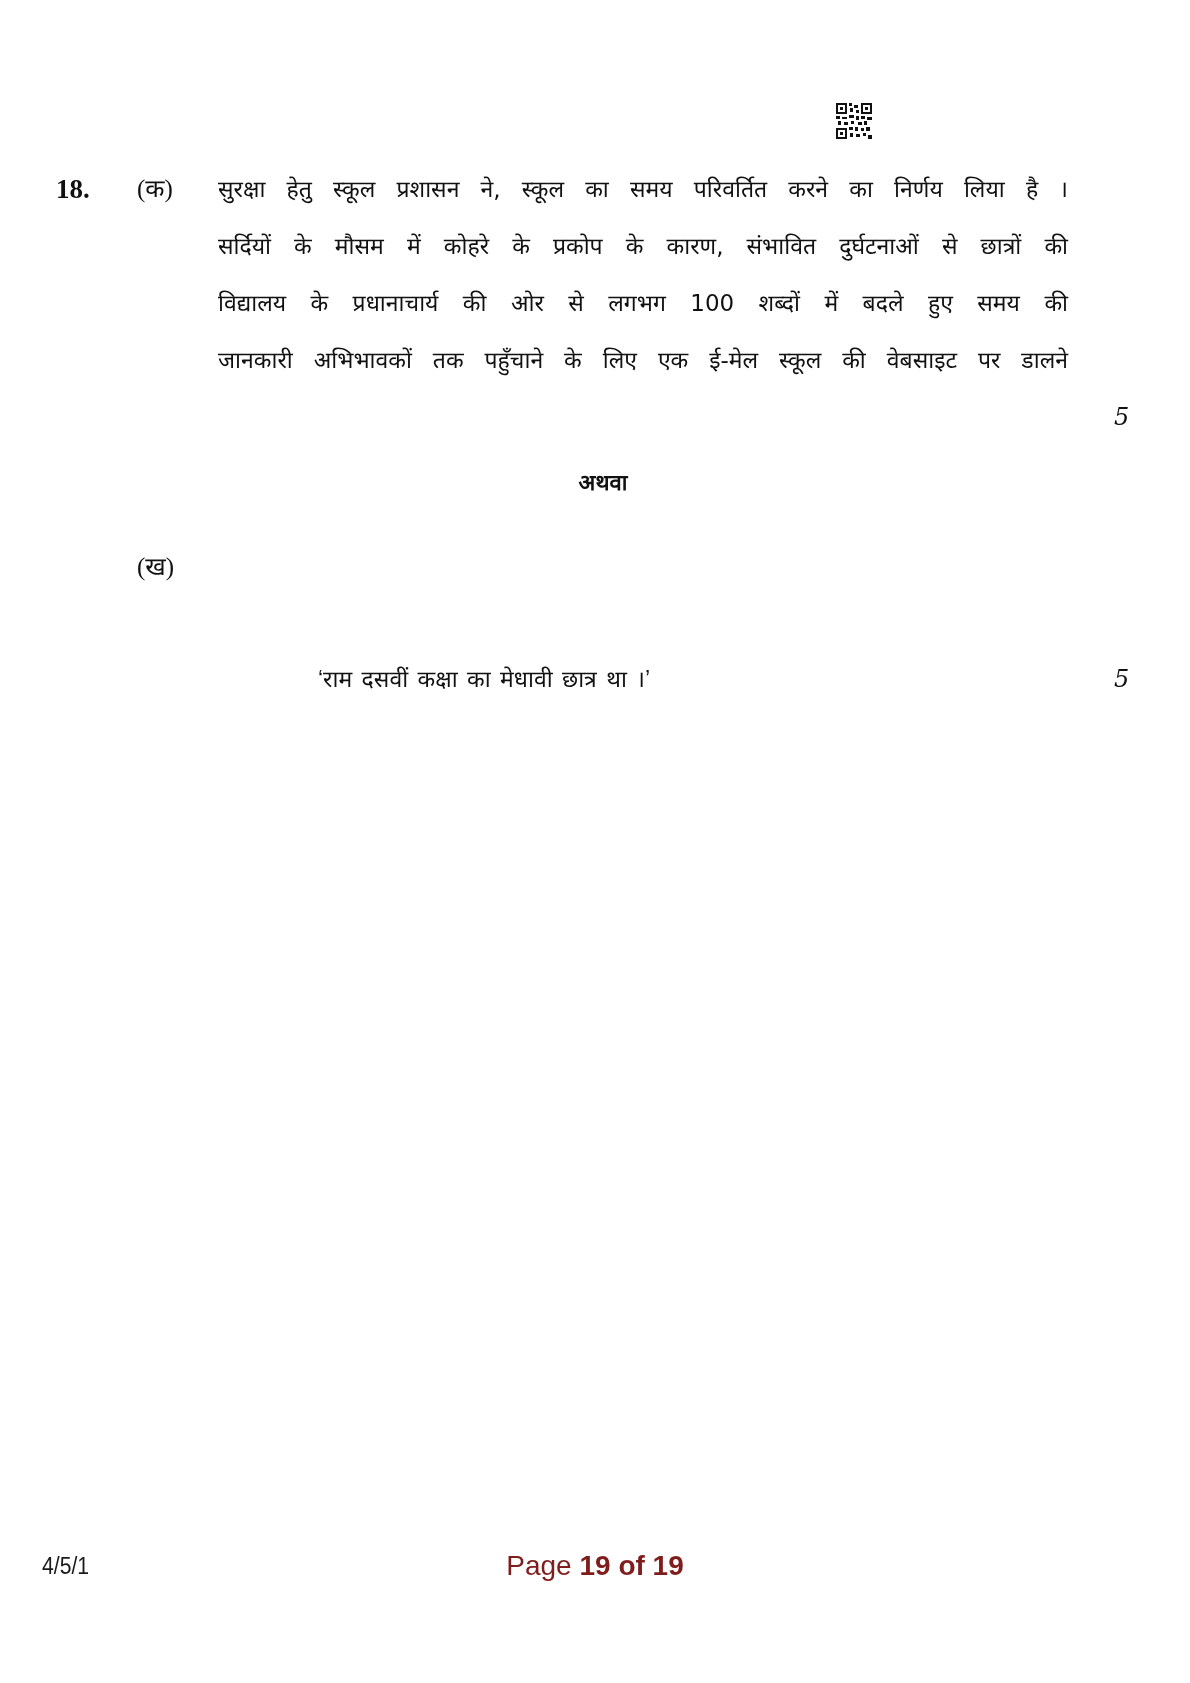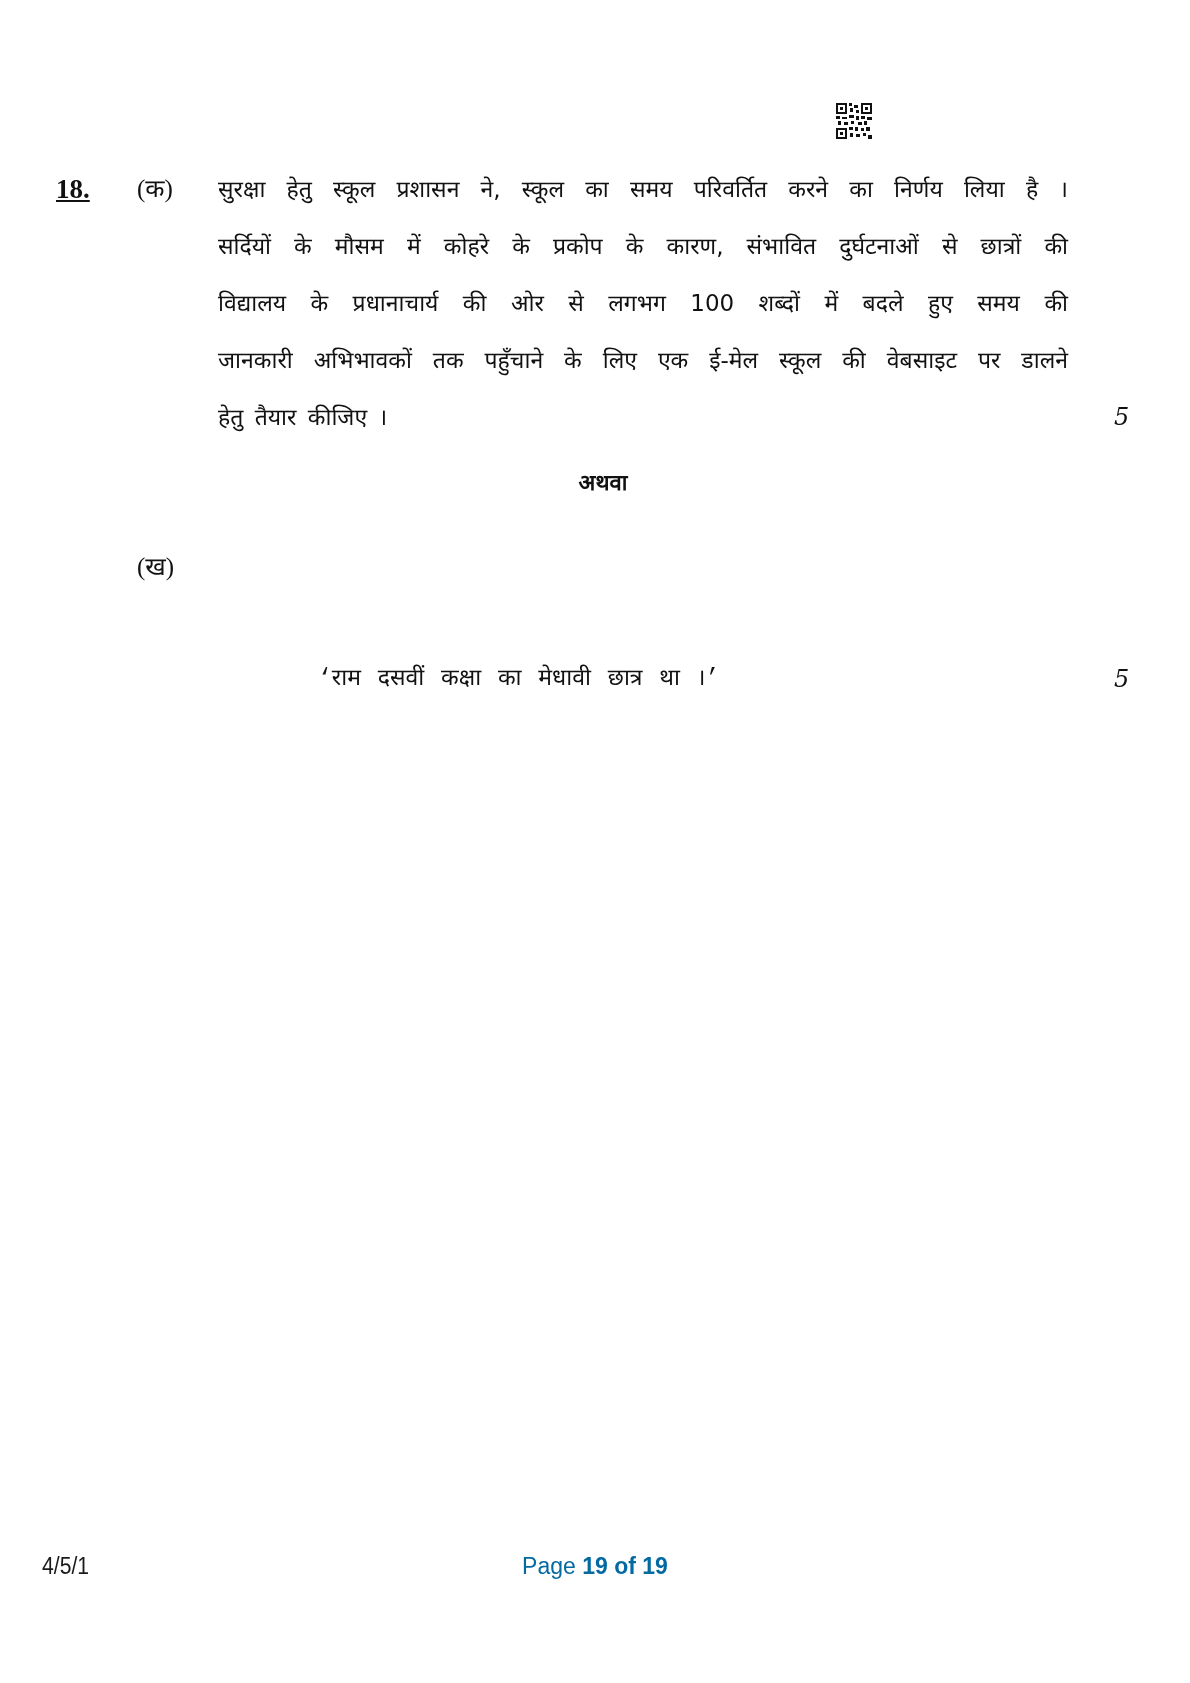--- a/index.html
+++ b/index.html
@@ -23,21 +23,20 @@
       height: 36px;
     }
     .qnum {
       position: absolute;
       left: 56px;
       top: 174px;
       font-family: "Liberation Serif", serif;
       font-weight: bold;
       font-size: 27px;
       line-height: 30px;
-      text-decoration: underline;
     }
     .part-label {
       position: absolute;
       font-family: "Liberation Serif", "DejaVu Serif", serif;
       font-size: 25px;
       line-height: 30px;
     }
     .para {
       position: absolute;
       left: 218px;
@@ -76,21 +75,21 @@
       font-family: "DejaVu Sans", sans-serif;
       font-weight: bold;
       font-size: 22px;
       line-height: 30px;
       padding-left: 8px;
     }
     .quote {
       position: absolute;
       left: 318px;
       top: 664px;
-      font-family: Liberation Mono, monospace;
+      font-family: Liberation Sans, sans-serif;
       font-size: 23px;
       line-height: 30px;
       word-spacing: 3px;
     }
     .footer-code {
       position: absolute;
       left: 42px;
       top: 1552px;
       font-family: "Liberation Sans", sans-serif;
       font-size: 23px;
@@ -99,23 +98,23 @@
       transform: scaleX(0.92);
       transform-origin: left center;
     }
     .footer-page {
       position: absolute;
       left: 0;
       width: 1190px;
       top: 1552px;
       text-align: center;
       font-family: "Liberation Sans", sans-serif;
-      font-size: 23px;
+      font-size: 28px;
       line-height: 28px;
-      color: #0369a1;
+      color: #7f1d1d;
     }
     .footer-page b {
       font-weight: bold;
     }
   </style>
 </head>
 <body>
 
 <div class="qr">
   <svg width="36" height="36" viewBox="0 0 36 36" xmlns="http://www.w3.org/2000/svg">
@@ -160,21 +159,20 @@
 </div>
 
 <div class="qnum">18.</div>
 
 <div class="part-label" style="left:137px; top:174px;">(क)</div>
 <div class="para" style="top:161px;">
   <span class="line">सुरक्षा हेतु स्कूल प्रशासन ने, स्कूल का समय परिवर्तित करने का निर्णय लिया है ।</span>
   <span class="line">सर्दियों के मौसम में कोहरे के प्रकोप के कारण, संभावित दुर्घटनाओं से छात्रों की</span>
   <span class="line">विद्यालय के प्रधानाचार्य की ओर से लगभग 100 शब्दों में बदले हुए समय की</span>
   <span class="line">जानकारी अभिभावकों तक पहुँचाने के लिए एक ई-मेल स्कूल की वेबसाइट पर डालने</span>
-  <span class="line last">हेतु तैयार कीजिए ।</span>
 </div>
 <div class="marks" style="top:402px;">5</div>
 
 <div class="or-heading">अथवा</div>
 
 <div class="part-label" style="left:137px; top:552px;">(ख)</div>
 <div class="para" style="top:539px;">
 </div>
 <div class="quote">‘राम दसवीं कक्षा का मेधावी छात्र था ।’</div>
 <div class="marks" style="top:664px;">5</div>

